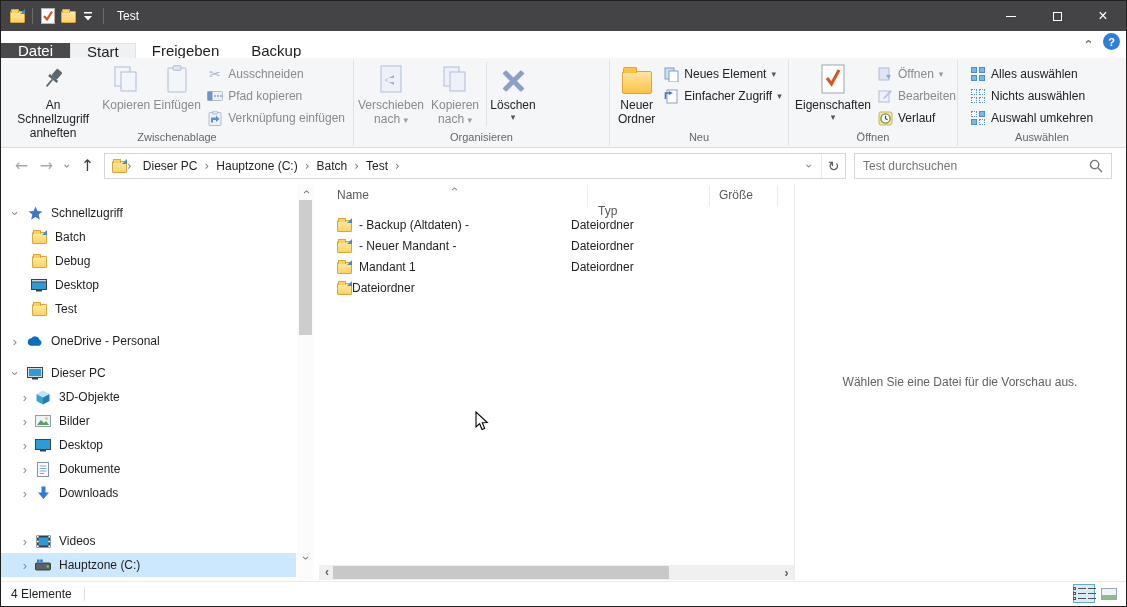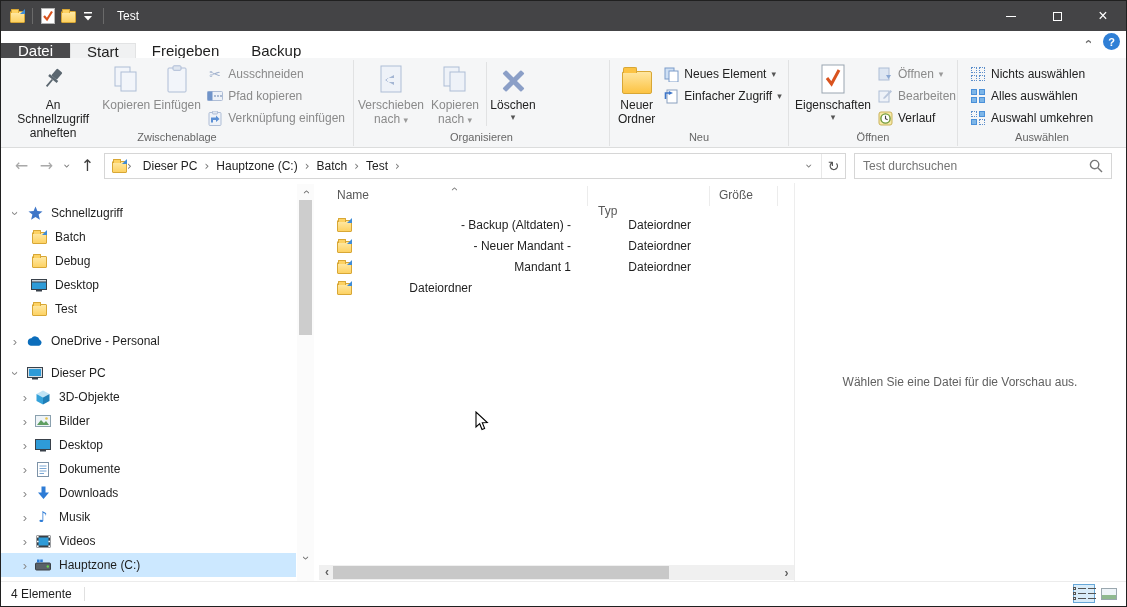--- a/index.html
+++ b/index.html
@@ -118,21 +118,21 @@
   .sb-arrow.up::before { content:"›"; transform:rotate(-90deg); display:inline-block; }
   .sb-arrow.down::before { content:"›"; transform:rotate(90deg); display:inline-block; }
   .sb-thumb { position:absolute; left:2px; width:13px; background:#cdcdcd; }
 
   .filelist { position:absolute; left:318px; top:0; width:475px; bottom:0; }
   .lheader { position:absolute; top:0; left:0; right:0; height:26px; color:#595959; }
   .lheader .hcol { position:absolute; top:5px; }
   .hsep { position:absolute; top:3px; width:1px; height:20px; background:#ececec; }
   .sortmark { position:absolute; top:-1px; left:133px; color:#808080; font-size:12px; }
   .sortmark::before { content:"›"; display:inline-block; transform:rotate(-90deg); }
-  .lrow { position:absolute; left:0; right:0; height:21px; display:flex; align-items:center;text-align:right; }
+  .lrow { position:absolute; left:0; right:0; height:21px; display:flex; align-items:center; }
   .lrow .fold { margin-left:18px; }
   .lrow .fname { margin-left:7px; width:212px; white-space:nowrap; overflow:hidden; }
   .lrow .ftype { width:120px; color:#1e1e1e; }
 
   .h-scroll { position:absolute; left:318px; bottom:1px; width:475px; height:15px; background:#f0f0f0; }
   .h-arrow { position:absolute; top:0; width:15px; height:15px; display:flex; align-items:center; justify-content:center; color:#606060; font-weight:bold; }
   .h-arrow.left { left:0; } .h-arrow.left::before { content:"›"; transform:rotate(180deg); display:inline-block; }
   .h-arrow.right { right:0; } .h-arrow.right::before { content:"›"; }
   .h-thumb { position:absolute; top:1px; left:14px; width:336px; height:13px; background:#c8c8c8; }
 
@@ -392,38 +392,38 @@
       <div class="rgroup-label">Öffnen</div>
     </div>
     <div class="rgroup-sep"></div>
 
     <div class="rgroup" style="flex:1;">
       <div class="rgroup-content" style="padding-left:8px;">
         <div class="rsmallcol">
           <div class="rsmall">
             <span class="ico">
                 <span class="sq">
+                  <i class="f"></i>
+                  <i class="f"></i>
+                  <i class="f"></i>
+                  <i class="f"></i>
+                </span>
+              </span>
+            <span class="rlabel">Alles auswählen</span>
+          </div>
+          <div class="rsmall">
+            <span class="ico">
+                <span class="sq">
                   <i></i>
                   <i></i>
                   <i></i>
                   <i></i>
                 </span>
               </span>
             <span class="rlabel">Nichts auswählen</span>
-          </div>
-          <div class="rsmall">
-            <span class="ico">
-                <span class="sq">
-                  <i class="f"></i>
-                  <i class="f"></i>
-                  <i class="f"></i>
-                  <i class="f"></i>
-                </span>
-              </span>
-            <span class="rlabel">Alles auswählen</span>
           </div>
           <div class="rsmall">
             <span class="ico">
                 <span class="sq">
                   <i></i>
                   <i class="f"></i>
                   <i class="f"></i>
                   <i></i>
                 </span>
               </span>
@@ -577,25 +577,20 @@
         <span class="slabel">Dokumente</span>
       </div>
       <div class="srow ind1" style="top:297px;">
         <span class="exp closed"></span>
         <span class="ico">
           <svg width="13" height="14" viewBox="0 0 13 14">
               <polygon points="4.5,0.5 8.5,0.5 8.5,6.5 12,6.5 6.5,13 1,6.5 4.5,6.5" fill="#2e7cd6"></polygon>
             </svg>
         </span>
         <span class="slabel">Downloads</span>
-      </div>
-      <div class="srow ind1" style="top:321px;">
-        <span class="exp closed"></span>
-        <span class="ico g g-music"></span>
-        <span class="slabel">Musik</span>
       </div>
       <div class="srow ind1" style="top:345px;">
         <span class="exp closed"></span>
         <span class="ico">
           <svg width="15" height="13" viewBox="0 0 15 13">
               <rect x="0.5" y="0.5" width="14" height="12" fill="#3a3f45"></rect>
               <rect x="2.5" y="2.5" width="10" height="8" fill="#2e9bd8"></rect>
               <rect x="1" y="1" width="1.6" height="1.6" fill="#fff"></rect>
               <rect x="1" y="5.7" width="1.6" height="1.6" fill="#fff"></rect>
               <rect x="1" y="10.4" width="1.6" height="1.6" fill="#fff"></rect>

